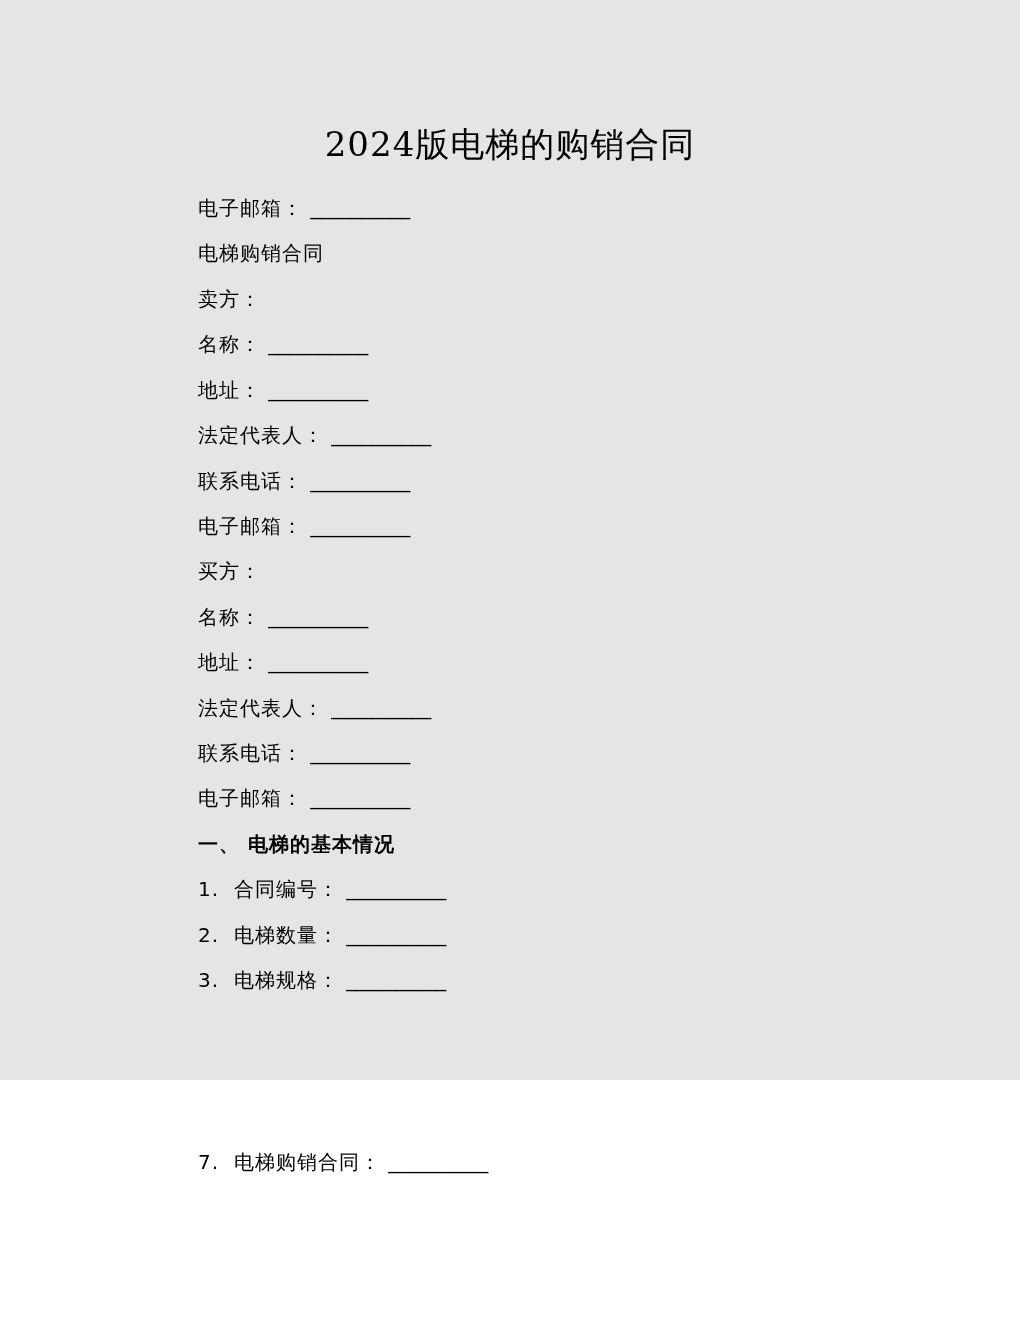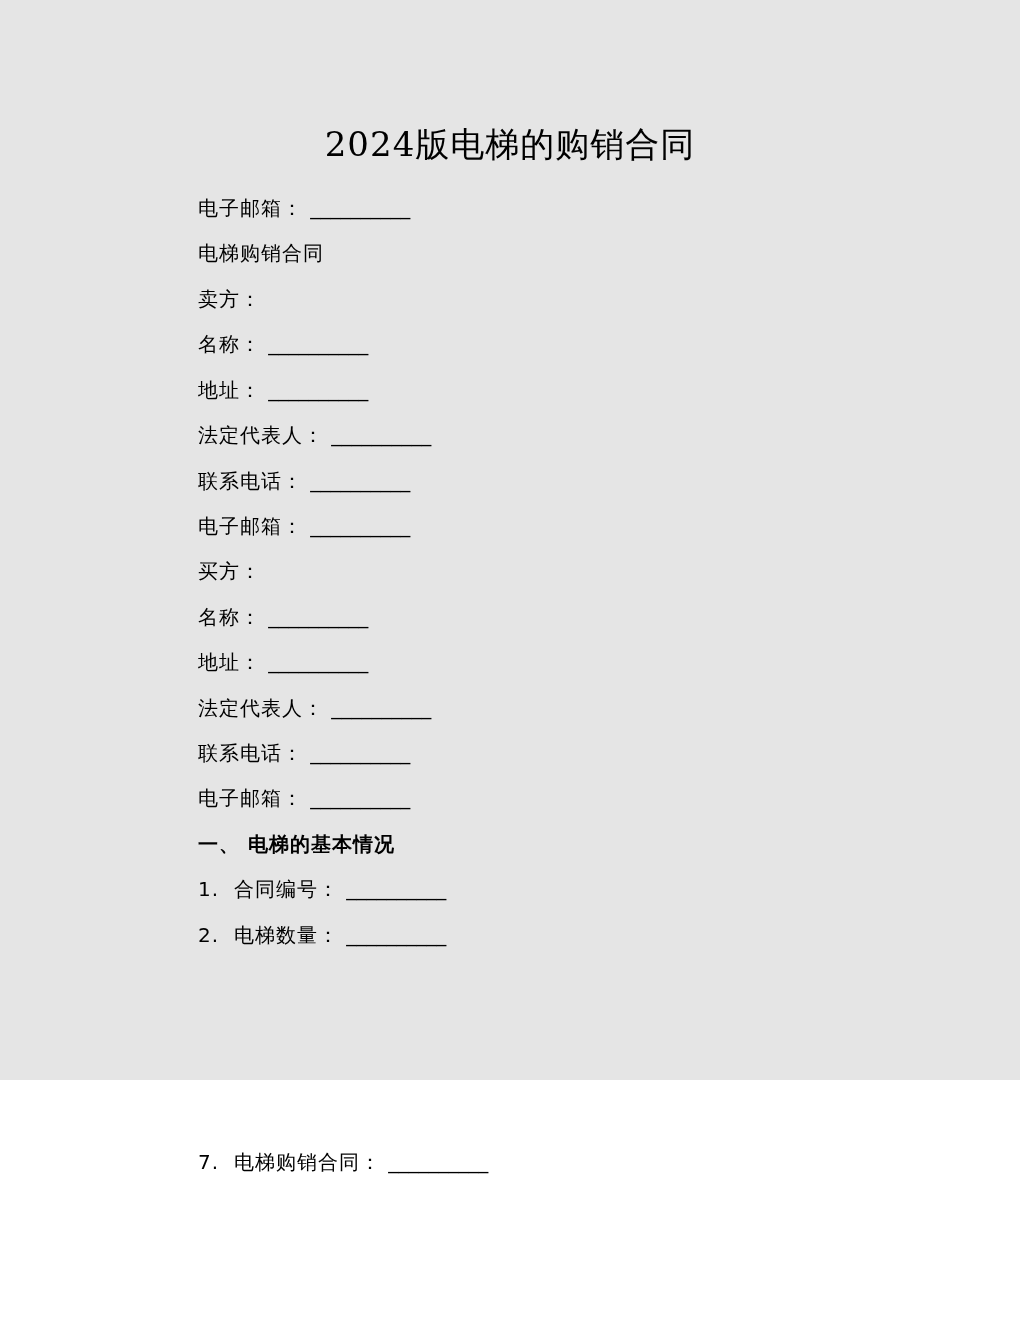--- a/index.html
+++ b/index.html
@@ -40,14 +40,15 @@
   <div class="line" style="top:604px"><span>名称：</span> <span class="blank">__________</span></div>
   <div class="line" style="top:649px"><span>地址：</span> <span class="blank">__________</span></div>
   <div class="line" style="top:695px"><span>法定代表人：</span> <span class="blank">__________</span></div>
   <div class="line" style="top:740px"><span>联系电话：</span> <span class="blank">__________</span></div>
   <div class="line" style="top:785px"><span>电子邮箱：</span> <span class="blank">__________</span></div>
 
   <div class="line bold" style="top:831px">一、 电梯的基本情况</div>
 
   <div class="line" style="top:876px"><span class="num">1.</span><span>合同编号：</span> <span class="blank">__________</span></div>
   <div class="line" style="top:922px"><span class="num">2.</span><span>电梯数量：</span> <span class="blank">__________</span></div>
+  <div class="line" style="top:967px"><span class="num">3.</span><span>电梯规格：</span> <span class="blank">__________</span></div>
   <div class="line" style="top:1149px"><span class="num">7.</span><span>电梯购销合同：</span> <span class="blank">__________</span></div>
 </div>
 
 </body></html>

